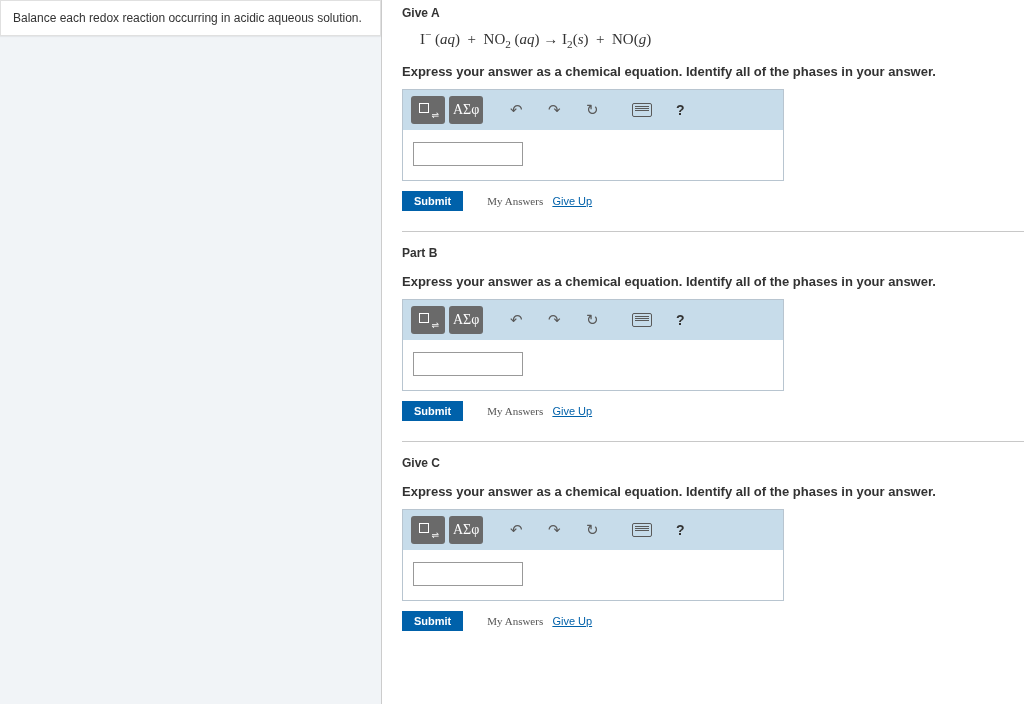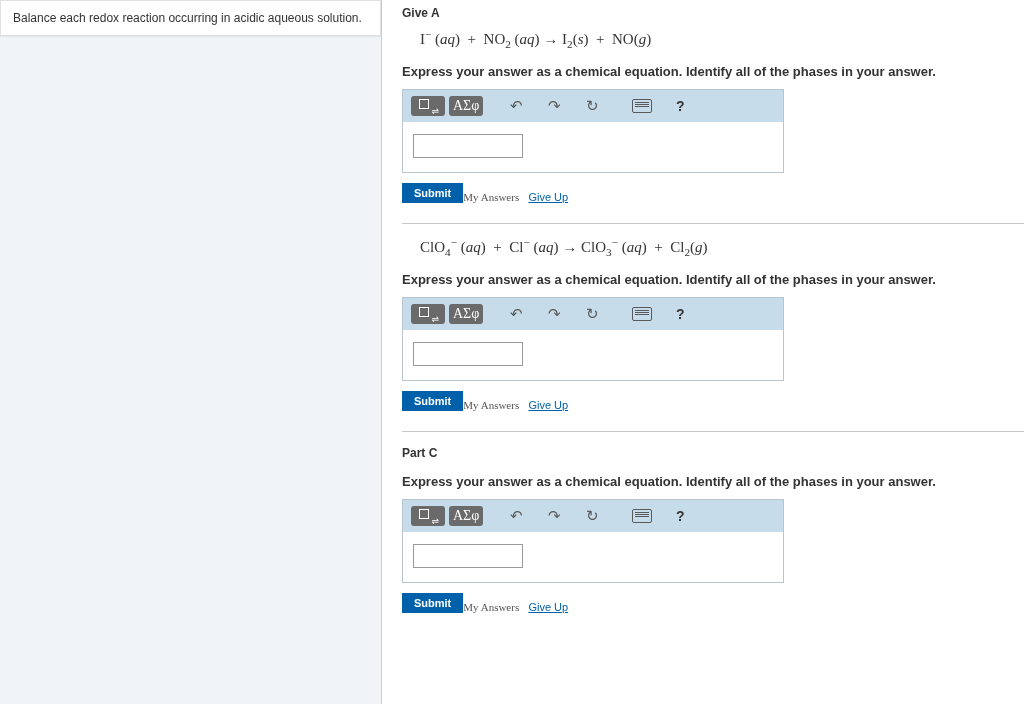--- a/index.html
+++ b/index.html
@@ -67,21 +67,21 @@
     background: #c7dcea;
     padding: 6px 8px;
     display: flex;
     align-items: center;
     gap: 4px;
   }
   .tb-btn {
     display: inline-flex;
     align-items: center;
     justify-content: center;
-    height: 20px;
+    height: 28px;
     min-width: 34px;
     border-radius: 3px;
     color: #fff;
     font-size: 13px;
     position: relative;
   }
   .tb-dark { background: #6a6a6a; }
   .tb-plain { background: transparent; color: #5a5a5a; }
   .tb-plain .icon-glyph { color: #5a5a5a; font-size: 15px; }
   .formula-icon {
@@ -106,21 +106,22 @@
   .answer-input {
     width: 110px;
     height: 24px;
     border: 1px solid #999;
     padding: 2px 4px;
     font-size: 12px;
     box-sizing: border-box;
   }
   .actions {
     display: flex;
-    align-items: flex-end;
+    align-items: center;
+    gap: 24px;
     padding: 4px 0 6px 0;
     font-size: 11px;
   }
   .submit-btn {
     background: #0061aa;
     color: #fff;
     font-weight: bold;
     font-size: 11px;
     padding: 4px 12px;
     border: none;
@@ -187,21 +188,21 @@
         <button class="submit-btn">Submit</button>
         <span>
           <span class="my-answers">My Answers</span>&nbsp;&nbsp;
           <a class="link underline">Give Up</a>
         </span>
       </div>
       <hr class="sep">
     </div>
 
     <div class="part-block">
-      <div class="equation">ClO<sub>4</sub><sup>−</sup> (<i>aq</i>) &nbsp;+&nbsp; Cl<sup>−</sup> (<i>aq</i>) → ClO<sub>3</sub><sup>−</sup> (<i>aq</i>) &nbsp;+&nbsp; Cl<sub>2</sub>(<i>g</i>)</div>
+      <div class="part-header">Part B</div>
       <div class="instruction-text">Express your answer as a chemical equation. Identify all of the phases in your answer.</div>
 
       <div class="answer-box">
         <div class="toolbar">
           <span class="tb-btn tb-dark">
               <span class="formula-icon"></span>
             </span>
           <span class="tb-btn tb-dark">
               <span class="greek">ΑΣφ</span>
             </span>
@@ -232,21 +233,21 @@
         <button class="submit-btn">Submit</button>
         <span>
           <span class="my-answers">My Answers</span>&nbsp;&nbsp;
           <a class="link underline">Give Up</a>
         </span>
       </div>
       <hr class="sep">
     </div>
 
     <div class="part-block">
-      <div class="part-header">Part C</div>
+      <div class="part-header">Give C</div>
       <div class="instruction-text">Express your answer as a chemical equation. Identify all of the phases in your answer.</div>
 
       <div class="answer-box">
         <div class="toolbar">
           <span class="tb-btn tb-dark">
               <span class="formula-icon"></span>
             </span>
           <span class="tb-btn tb-dark">
               <span class="greek">ΑΣφ</span>
             </span>

